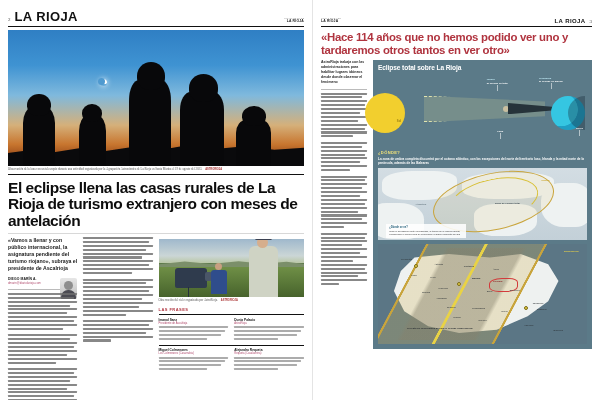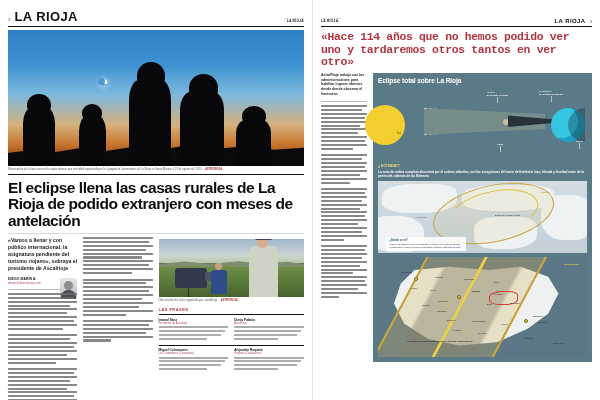--- a/index.html
+++ b/index.html
@@ -85,21 +85,21 @@
   
   .quotes-head{font-family:"Liberation Sans",sans-serif;font-weight:bold;font-size:4px;color:#b0343f;letter-spacing:.45px;margin:4px 0 2px 0;}
   .quotes-rule{height:1px;background:#111;margin-bottom:3px;}
   .quotes-grid{display:flex;gap:6px;}
   .quote{flex:1;min-width:0;}
   .q-name{font-family:"Liberation Sans",sans-serif;font-weight:bold;font-size:3.2px;color:#111;}
   .q-role{font-family:"Liberation Sans",sans-serif;font-size:2.7px;color:#b14b6e;margin-bottom:1.6px;}
   .q-rule{height:1px;background:#111;margin:3px 0 2px 0;}
 
   
-  .r-headline{font-family:Liberation Mono, monospace;font-weight:bold;font-size:11.4px;line-height:1.1;
+  .r-headline{font-family:Liberation Sans, sans-serif;font-weight:bold;font-size:11.4px;line-height:1.1;
               letter-spacing:-.3px;color:#b0343f;margin:4px 0 4px 0;}
   .r-body{display:flex;gap:6px;}
   .r-col-text{width:46px;flex:none;}
   .r-sub{font-family:"Liberation Sans",sans-serif;font-weight:bold;font-size:3.5px;line-height:1.4;color:#1c1c1c;}
   .info{flex:1;min-width:0;background:#5b7a88;padding:4px 5px 5px 5px;box-sizing:border-box;}
   .info-title{font-family:"Liberation Sans",sans-serif;font-weight:bold;font-size:6.6px;color:#fff;letter-spacing:-.1px;margin-bottom:3px;}
   .diagram{position:relative;width:100%;height:72px;}
   .sun{position:absolute;left:-6%;top:26%;width:40px;height:40px;border-radius:50%;background:#f2cf2e;}
   .sun-label{position:absolute;left:9%;top:62%;font-family:"Liberation Sans",sans-serif;font-weight:bold;font-size:2.8px;color:#9a7f12;}
   .beam{position:absolute;left:22%;top:30%;width:58%;height:34%;background:rgba(214,214,150,.22);
@@ -193,21 +193,21 @@
       <div class="sil s5"></div>
       <div class="sil-head s5h"></div>
     </div>
 
     <div class="caption">
       <span>Observación de la luna con un telescopio durante una actividad organizada por la Agrupación Astronómica de La Rioja en Santa Marina el 19 de agosto del 2023.</span>
       <span class="credit">ASTRORIOJA</span>
     </div>
     <div class="rule-thin"></div>
 
-    <div class="headline">El eclipse llena las casas rurales de La Rioja de podido extranjero con meses de antelación</div>
+    <div class="headline">El eclipse llena las casas rurales de La Rioja de turismo extranjero con meses de antelación</div>
     <div class="rule-hair"></div>
 
     <div class="cols">
 
       <div class="col">
         <div class="standfirst">«Vamos a llenar y con público internacional, la asignatura pendiente del turismo riojano», subraya el presidente de Ascalrioja</div>
         <div class="byline">
           <div class="mugshot"></div>
           <div class="name">DIEGO MARÍN A.</div>
           <div class="mail">dmarin@diariolarioja.com</div>

